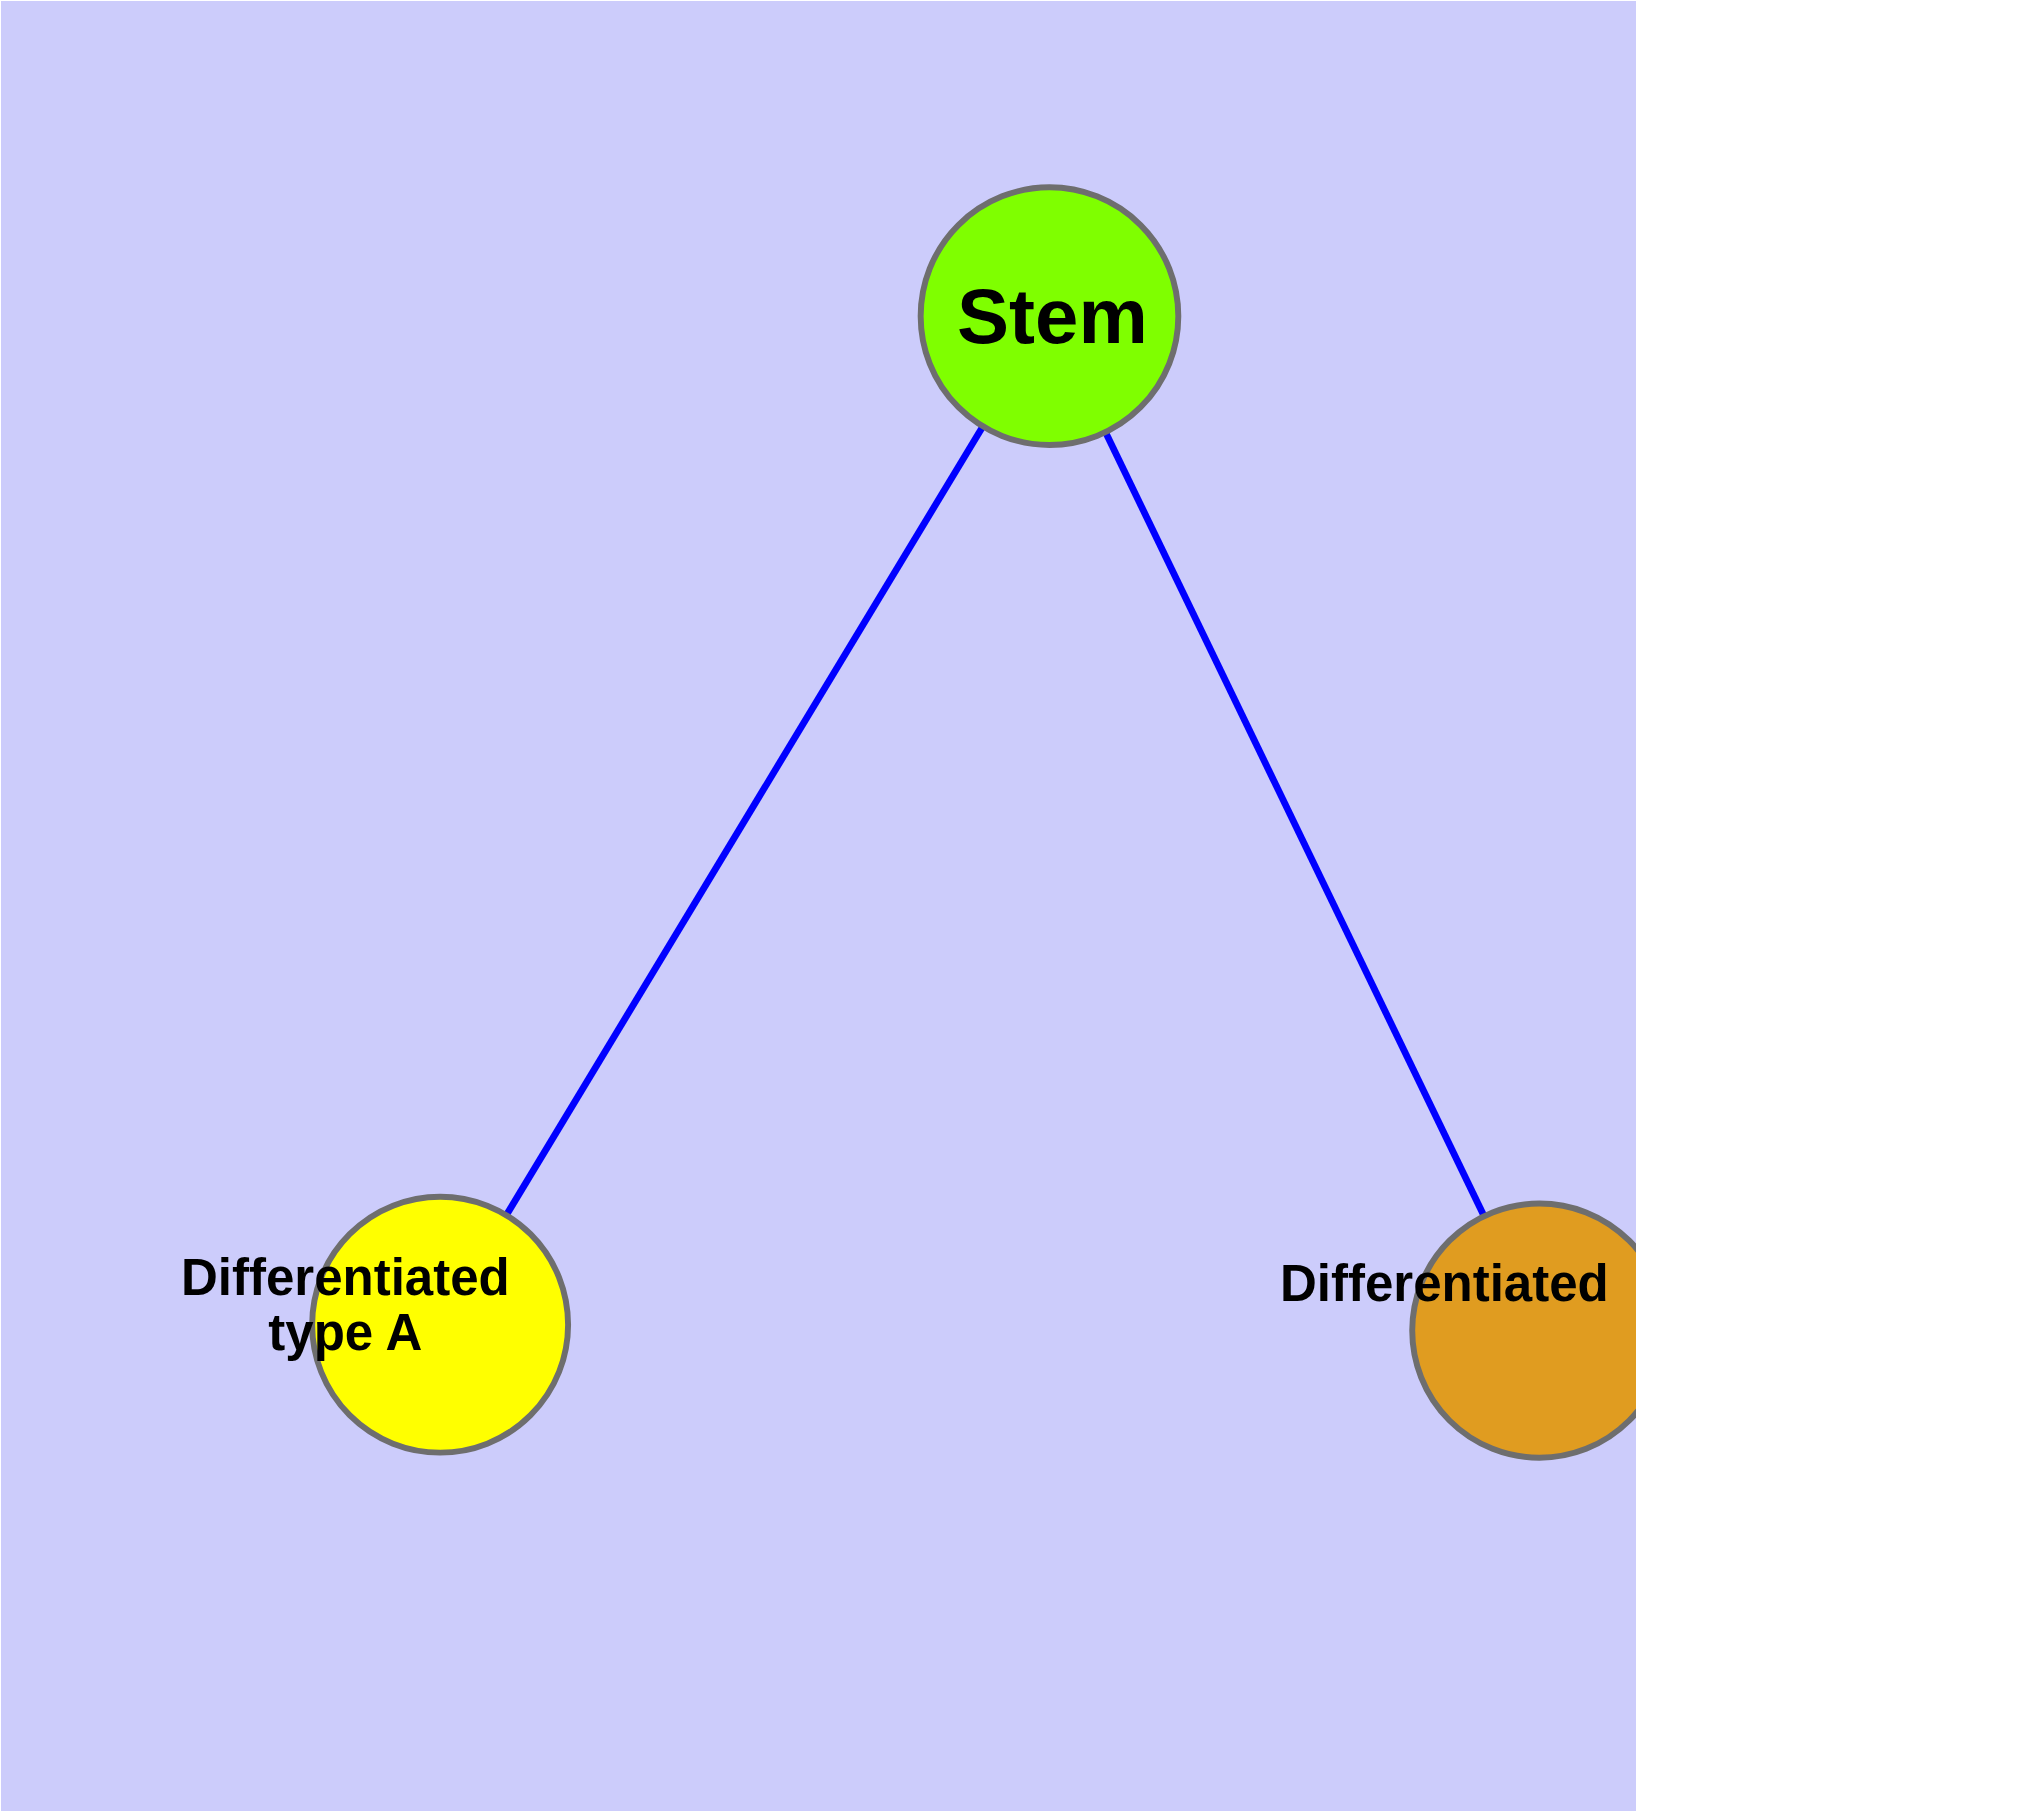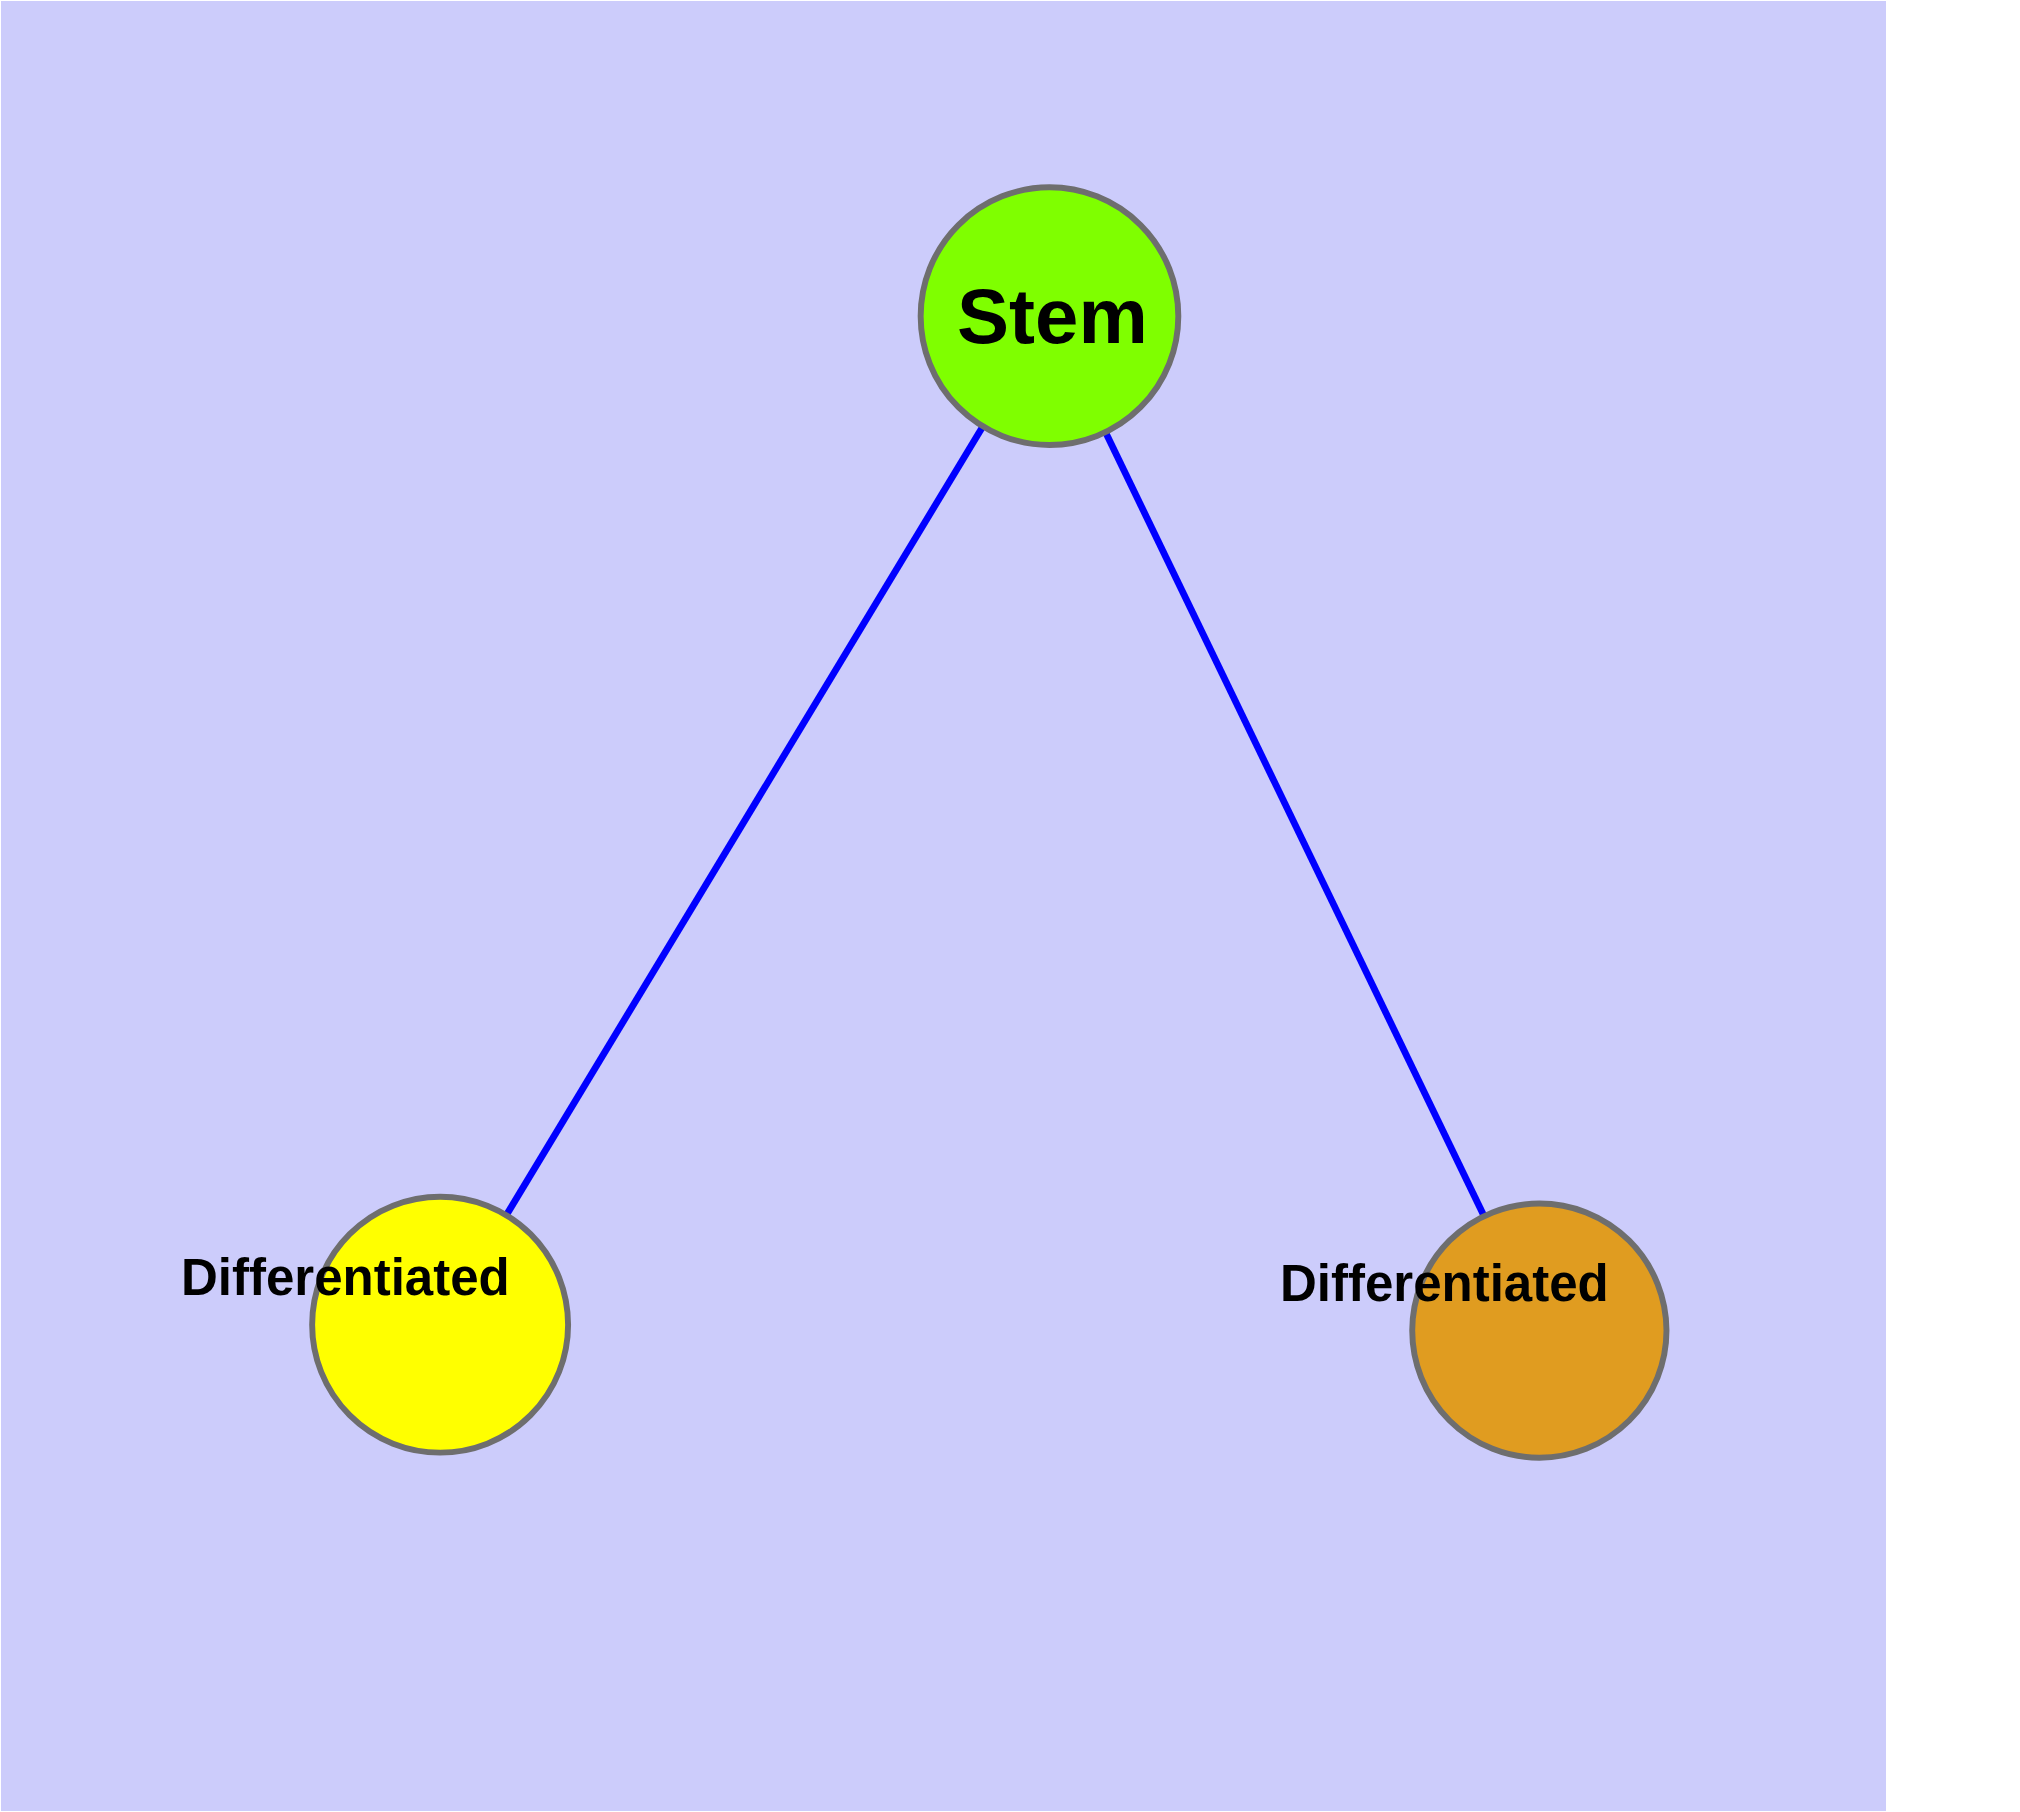--- a/index.html
+++ b/index.html
@@ -2,21 +2,21 @@
 <html style="font-size:13.6px"><head>
 <meta charset="utf-8">
 <style>
   html, body {
     margin: 0;
     padding: 0;
     background: #ffffff;
   }
   #canvas {
     position: relative;
-    width: 1886px;
+    width: 1636px;
     height: 1812px;
     background: #ffffff;
     overflow: hidden;
     font-family: "Liberation Sans", sans-serif;
   }
   #plot-area {
     position: absolute;
     left: 0.8px;
     top: 0.8px;
     width: 2019px;
@@ -64,20 +64,21 @@
         <circle cx="1816" cy="1570" r="150" fill="#e09c20" stroke="#6e6e6e" stroke-width="7"></circle>
       </g>
   </svg>
 
   <div id="label-layer">
       <div class="node-label single" style="left: 957px; top: 274px;">
         <div>Stem</div>
       </div>
       <div class="node-label double" style="left: 181px; top: 1250px;">
         <div>Differentiated</div>
+        <div>type A</div>
       </div>
       <div class="node-label double" style="left: 1280px; top: 1256px;">
         <div>Differentiated</div>
       </div>
     </div>
 
 </div>
 
 
 </body></html>

